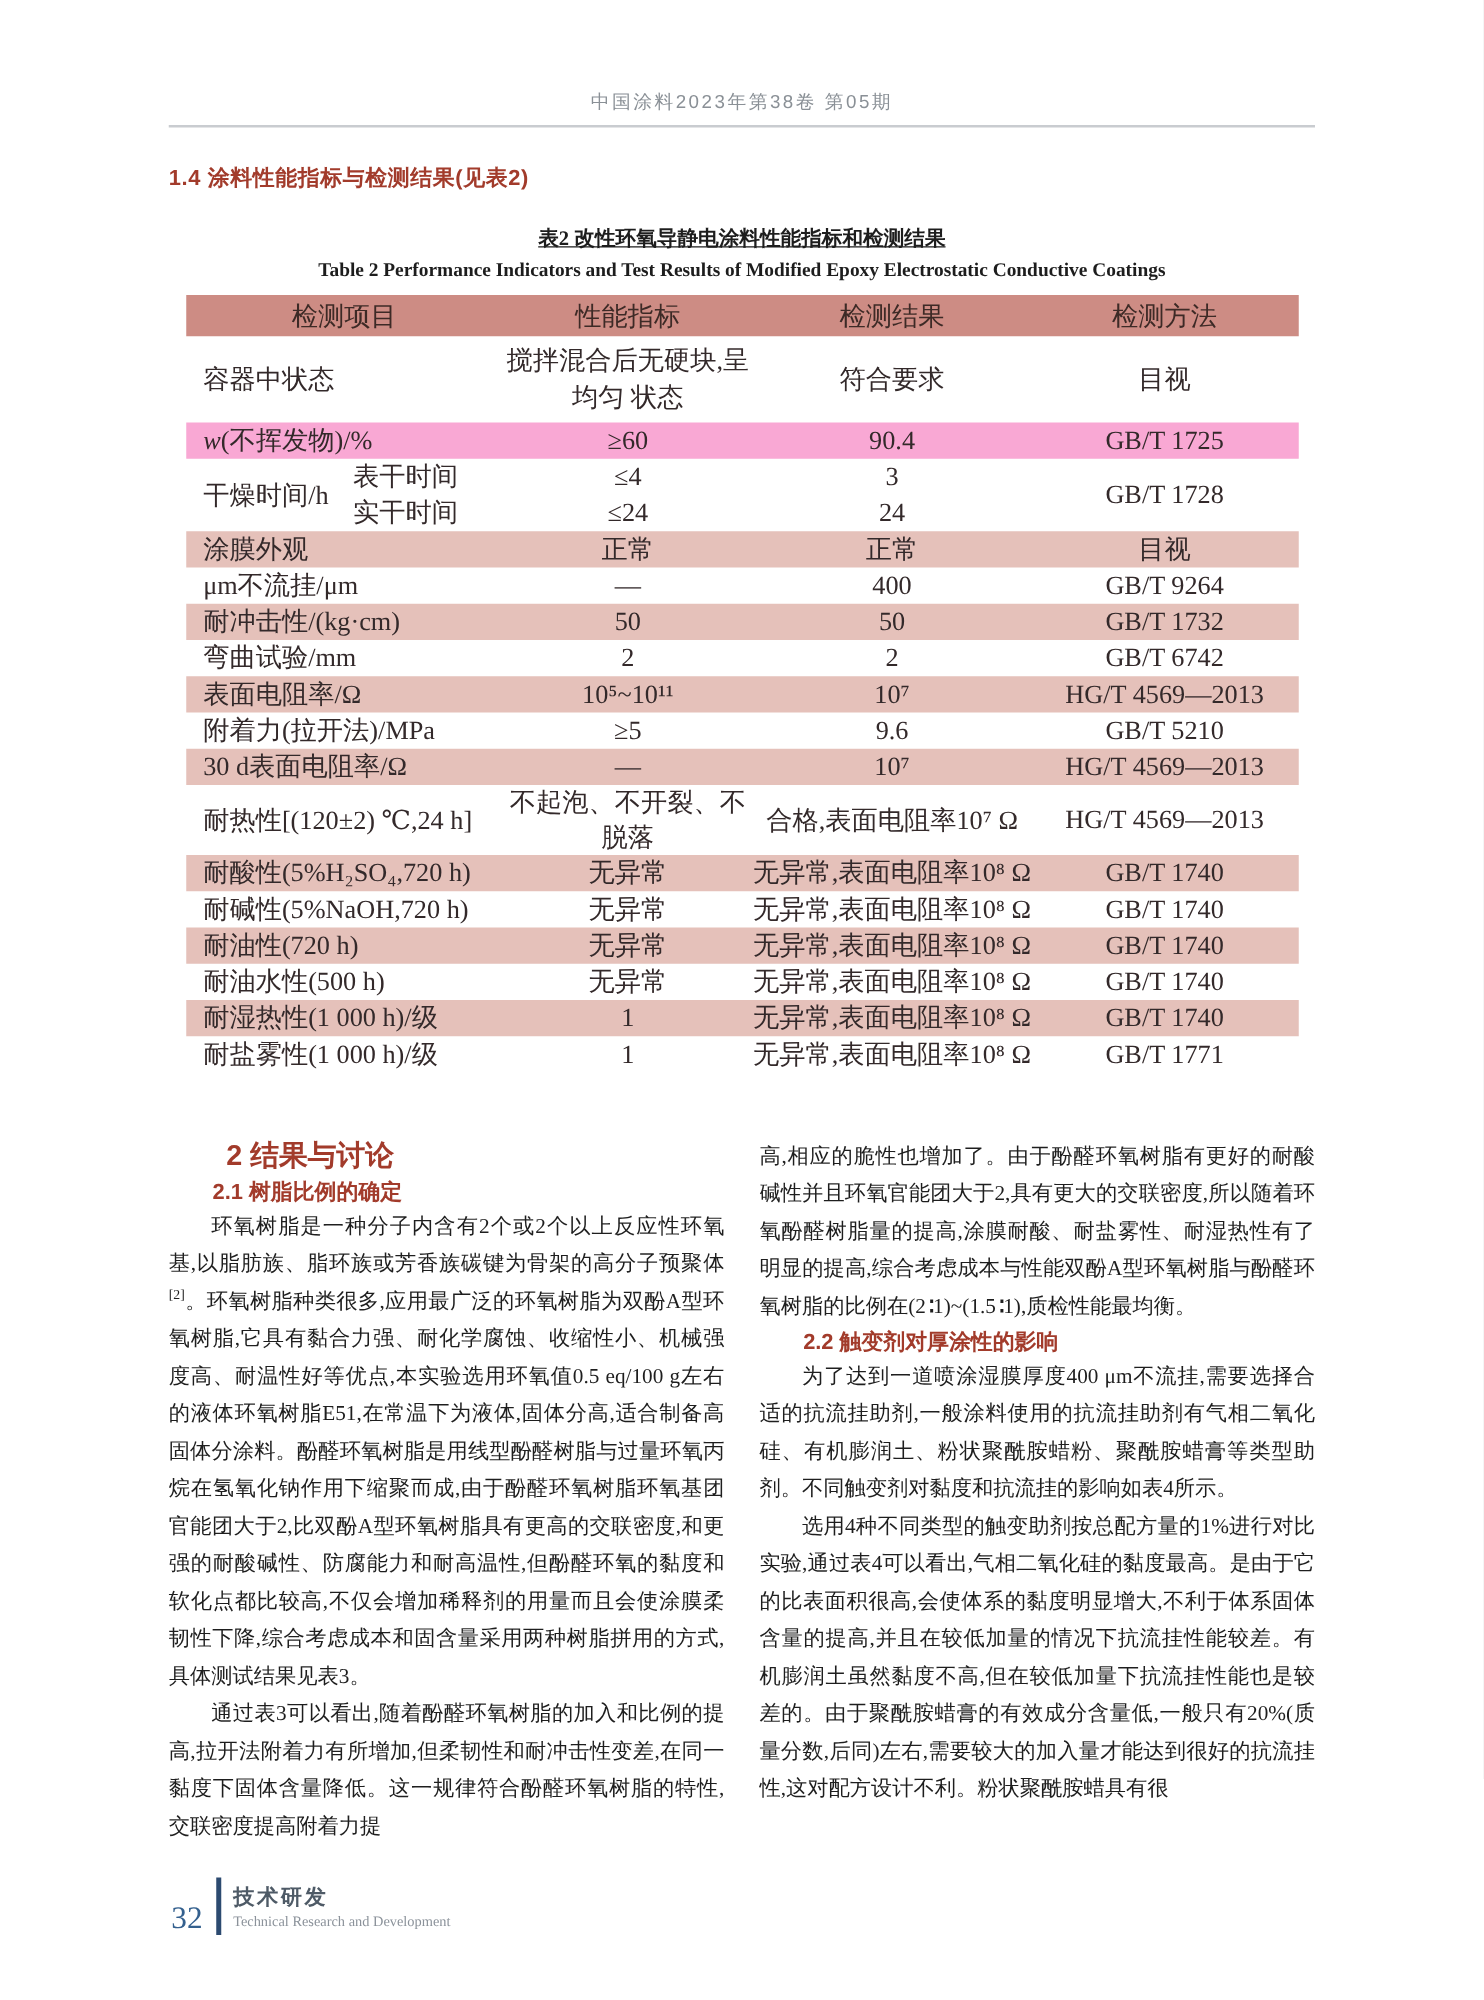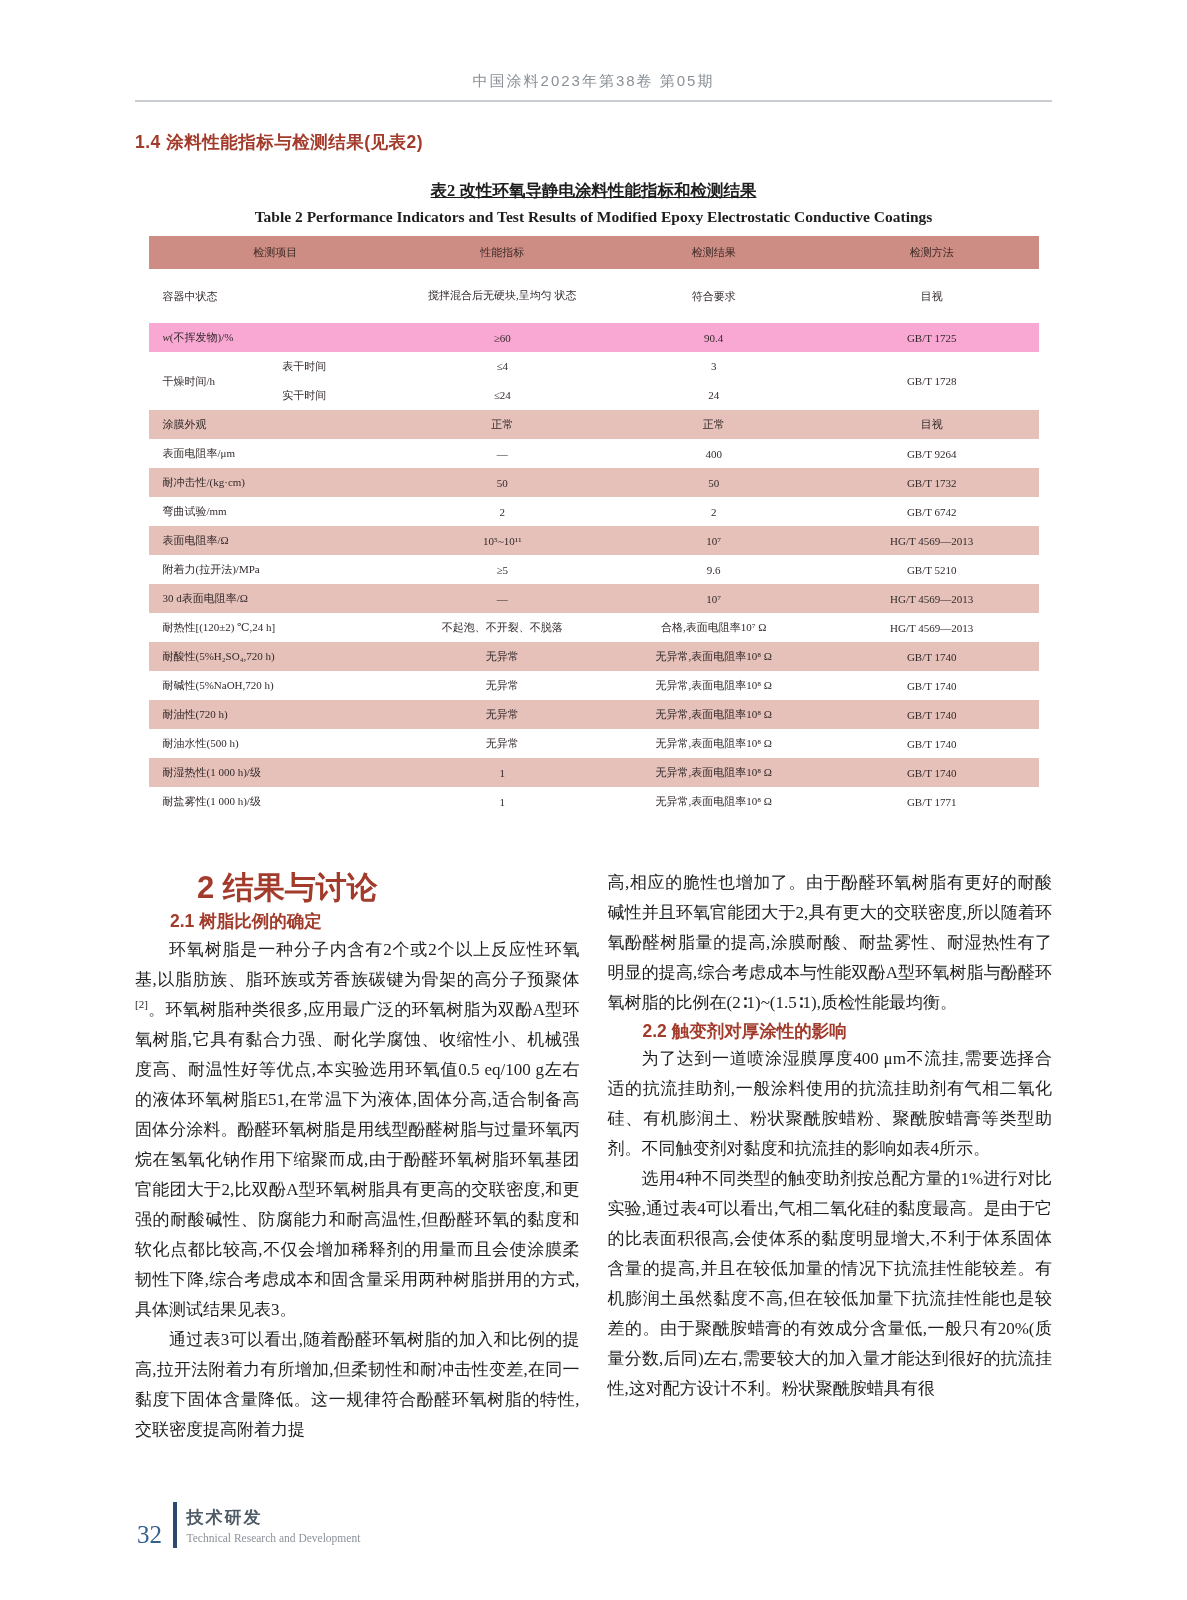--- a/index.html
+++ b/index.html
@@ -17,21 +17,21 @@
   }
   
   .h14{
     margin-top:28px;font-family:"Liberation Sans","DejaVu Sans",sans-serif;
     font-weight:bold;font-size:17.5px;color:#a23b2b;letter-spacing:.5px;
   }
   
   .tbl-title-zh{text-align:center;font-weight:bold;font-size:16.5px;margin-top:26px;color:#1d1d1d;text-decoration:underline;}
   .tbl-title-en{text-align:center;font-weight:bold;font-size:15.5px;margin-top:6px;color:#1d1d1d;}
   
-  .tbl{width:890px;margin:10px auto 0 auto;font-size:11px;color:#33292a;}
+  .tbl{width:890px;margin:10px auto 0 auto;font-size:21px;color:#33292a;}
   .trow{display:flex;align-items:center;min-height:29px;}
   .thead{background:#cd8c84;min-height:33px;color:#3d2a26;}
   .shade{background:#f9a8d4;}
   .rows-alt>.trow:nth-child(odd){background:#e5c1ba;}
   .c1{width:28.5%;padding-left:14px;box-sizing:border-box;text-align:left;}
   .c2{width:22.5%;text-align:center;}
   .c3{width:25%;text-align:center;}
   .c4{width:24%;text-align:center;}
   .thead .c1{text-align:center;padding-left:0;}
   .two-line{display:flex;flex-direction:column;justify-content:space-around;align-self:stretch;}
@@ -42,21 +42,21 @@
   .dry-subs>div{height:29px;line-height:29px;}
   .it{font-style:italic;}
   .spec-wrap{line-height:1.45;padding:4px 0;}
   
   .cols{display:flex;gap:28px;margin-top:52px;}
   .col{width:445px;text-align:justify;font-size:17px;line-height:30px;color:#1e1e1e;}
   .col p{margin:0;text-indent:2em;}
   .col p.cont{text-indent:0;}
   .h2main{
     font-family:"Liberation Sans","DejaVu Sans",sans-serif;font-weight:bold;
-    font-size:31px;color:#a23b2b;margin:2px 0 14px 0;text-indent:0;line-height:1.3;
+    font-size:23px;color:#a23b2b;margin:2px 0 14px 0;text-indent:0;line-height:1.3;
   }
   .h2sub{
     font-family:"Liberation Sans","DejaVu Sans",sans-serif;font-weight:bold;
     font-size:17.5px;color:#a23b2b;margin:8px 0 8px 0;text-indent:0;line-height:1.5;
   }
   sup.ref{font-size:11px;line-height:0;}
   
   .footer{position:absolute;left:137px;bottom:52px;display:flex;align-items:center;}
   .pageno{font-size:25px;color:#34608e;margin-right:11px;align-self:flex-end;line-height:1.1;}
   .footer-bar{width:3.5px;height:46px;background:#2c4a70;margin-right:10px;}
@@ -123,21 +123,21 @@
       </div>
 
       <div class="rows-alt">
         <div class="trow">
           <div class="c1">涂膜外观</div>
             <div class="c2">正常</div>
             <div class="c3">正常</div>
             <div class="c4">目视</div>
         </div>
         <div class="trow">
-          <div class="c1">表面电阻率/μm</div>
+          <div class="c1">μm不流挂/μm</div>
             <div class="c2">—</div>
             <div class="c3">400</div>
             <div class="c4">GB/T 9264</div>
         </div>
         <div class="trow">
           <div class="c1">耐冲击性/(kg·cm)</div>
             <div class="c2">50</div>
             <div class="c3">50</div>
             <div class="c4">GB/T 1732</div>
         </div>

